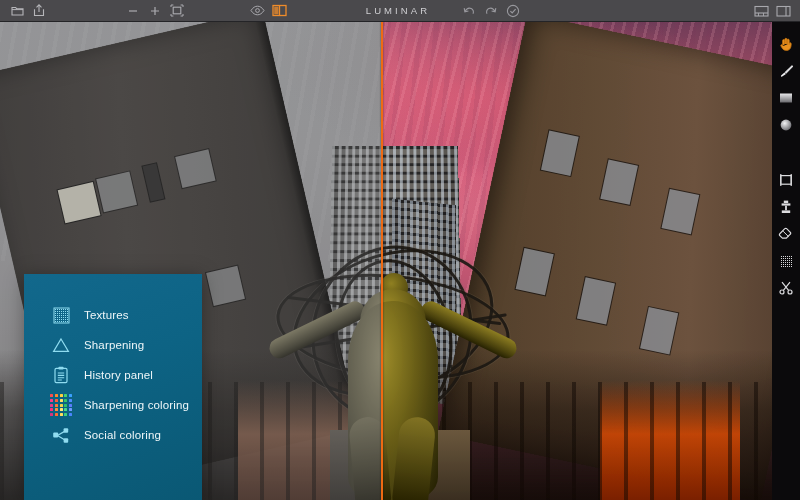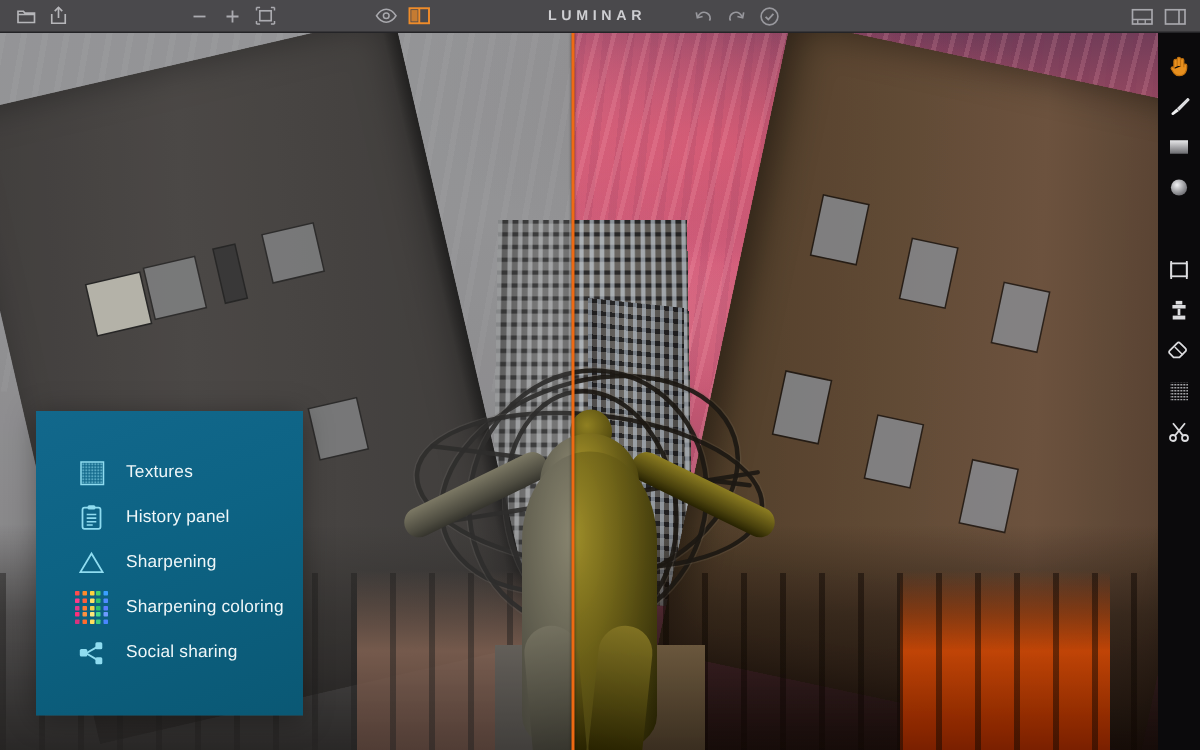--- a/index.html
+++ b/index.html
@@ -11,21 +11,21 @@
   
   #toolbar { position:absolute; left:0; top:0; width:800px; height:22px;
     background:#4a494c; display:flex; align-items:center; z-index:40;
     border-bottom:1px solid #242427; }
   .tb-group { display:flex; align-items:center; height:100%; }
   .tb-btn { width:22px; height:22px; display:flex; align-items:center; justify-content:center;
     cursor:pointer; opacity:.85; }
   .tb-btn svg { display:block; }
   .tb-btn.active { opacity:1; }
   .tb-spacer { flex:1 1 auto; }
-  #app-title { color:#cfcfd2; font-size:9.5px; letter-spacing:3.1px; font-weight:700;
+  #app-title { color:#cfcfd2; font-size:9.5px; letter-spacing:3.1px; font-weight:400;
     white-space:nowrap;padding-left:48px; }
 
   
   #canvas { position:absolute; left:0; top:22px; width:772px; height:478px; overflow:hidden;
     background:#15100e; }
 
   .half { position:absolute; top:0; height:478px; overflow:hidden; }
   #before-half { left:0; width:382px; }
   #after-half  { left:382px; width:390px; }
   .scene { position:absolute; top:0; left:0; width:772px; height:478px; }
@@ -161,21 +161,21 @@
   
   #tools { position:absolute; right:0; top:22px; width:28px; height:478px;
     background:#0b0a0c; z-index:30; display:flex; flex-direction:column; align-items:center;
     padding-top:10px; }
   .tool { width:24px; height:24px; display:flex; align-items:center; justify-content:center;
     cursor:pointer; margin-bottom:3px; }
   .tool svg { display:block; }
   .tool-gap { height:28px; }
 
   
-  #feature-panel { position:absolute; left:24px; top:274px; width:178px; height:203px;
+  #feature-panel { position:absolute; left:24px; top:274px; width:178px; height:226px;
     background:linear-gradient(160deg,#12688c 0%, #0d6384 42%, #0a5874 100%);
     z-index:25; padding:26px 0 0 0;
     box-shadow:0 2px 18px rgba(0,0,0,.35);text-align:right; }
   .feat-row { display:flex; align-items:center; height:30px; margin-bottom:0; padding-left:26px; cursor:pointer; }
   .feat-icon { width:22px; height:22px; margin-right:12px; display:flex;
     align-items:center; justify-content:center; flex:0 0 22px; }
   .feat-icon svg { display:block; }
   .feat-label { color:#eef6f8; font-size:11.5px; letter-spacing:.15px; white-space:nowrap; }
 
   
@@ -485,36 +485,36 @@
           </pattern>
             </defs>
           <rect x="1" y="1" width="15" height="15" fill="url(#fdots)" stroke="#8fdcf0" stroke-width="1"></rect>
         </svg>
       </span>
       <span class="feat-label">Textures</span>
     </div>
 
     <div class="feat-row">
       <span class="feat-icon">
+        <svg width="18" height="16" viewBox="0 0 18 16">
+          <path d="M9 2 16.4 14.4H1.6z" fill="none" stroke="#8fdcf0" stroke-width="1.2"></path>
+        </svg>
+      </span>
+      <span class="feat-label">Sharpening</span>
+    </div>
+
+    <div class="feat-row">
+      <span class="feat-icon">
         <svg width="16" height="18" viewBox="0 0 16 18">
           <rect x="2" y="2.4" width="12" height="14.2" rx="1.4" fill="none" stroke="#8fdcf0" stroke-width="1.2"></rect>
           <rect x="5.4" y="0.8" width="5.2" height="2.8" rx="1" fill="#8fdcf0"></rect>
           <path d="M4.8 7h6.4M4.8 9.4h6.4M4.8 11.8h6.4M4.8 14h4" stroke="#8fdcf0" stroke-width="1.1"></path>
         </svg>
       </span>
       <span class="feat-label">History panel</span>
-    </div>
-
-    <div class="feat-row">
-      <span class="feat-icon">
-        <svg width="18" height="16" viewBox="0 0 18 16">
-          <path d="M9 2 16.4 14.4H1.6z" fill="none" stroke="#8fdcf0" stroke-width="1.2"></path>
-        </svg>
-      </span>
-      <span class="feat-label">Sharpening</span>
     </div>
 
     <div class="feat-row">
       <span class="feat-icon">
         <span class="dotgrid" id="dotgrid">
             <i style="background: rgb(255, 77, 77);"></i>
             <i style="background: rgb(255, 138, 43);"></i>
             <i style="background: rgb(255, 210, 63);"></i>
             <i style="background: rgb(71, 209, 108);"></i>
             <i style="background: rgb(58, 160, 255);"></i>
@@ -545,18 +545,18 @@
 
     <div class="feat-row">
       <span class="feat-icon">
         <svg width="18" height="17" viewBox="0 0 18 17">
           <path d="M5.4 8.5 12.6 4.4M5.4 8.5l7.2 4.2" stroke="#8fdcf0" stroke-width="1.3"></path>
           <rect x="1.2" y="5.6" width="5" height="5" rx="1" fill="#8fdcf0"></rect>
           <rect x="11.6" y="1.2" width="4.6" height="4.6" rx="1" fill="#8fdcf0"></rect>
           <rect x="11.6" y="11.2" width="4.6" height="4.6" rx="1" fill="#8fdcf0"></rect>
         </svg>
       </span>
-      <span class="feat-label">Social sharing</span>
+      <span class="feat-label">Social coloring</span>
     </div>
 
   </div>
 
 </div>
 
 </body></html>

